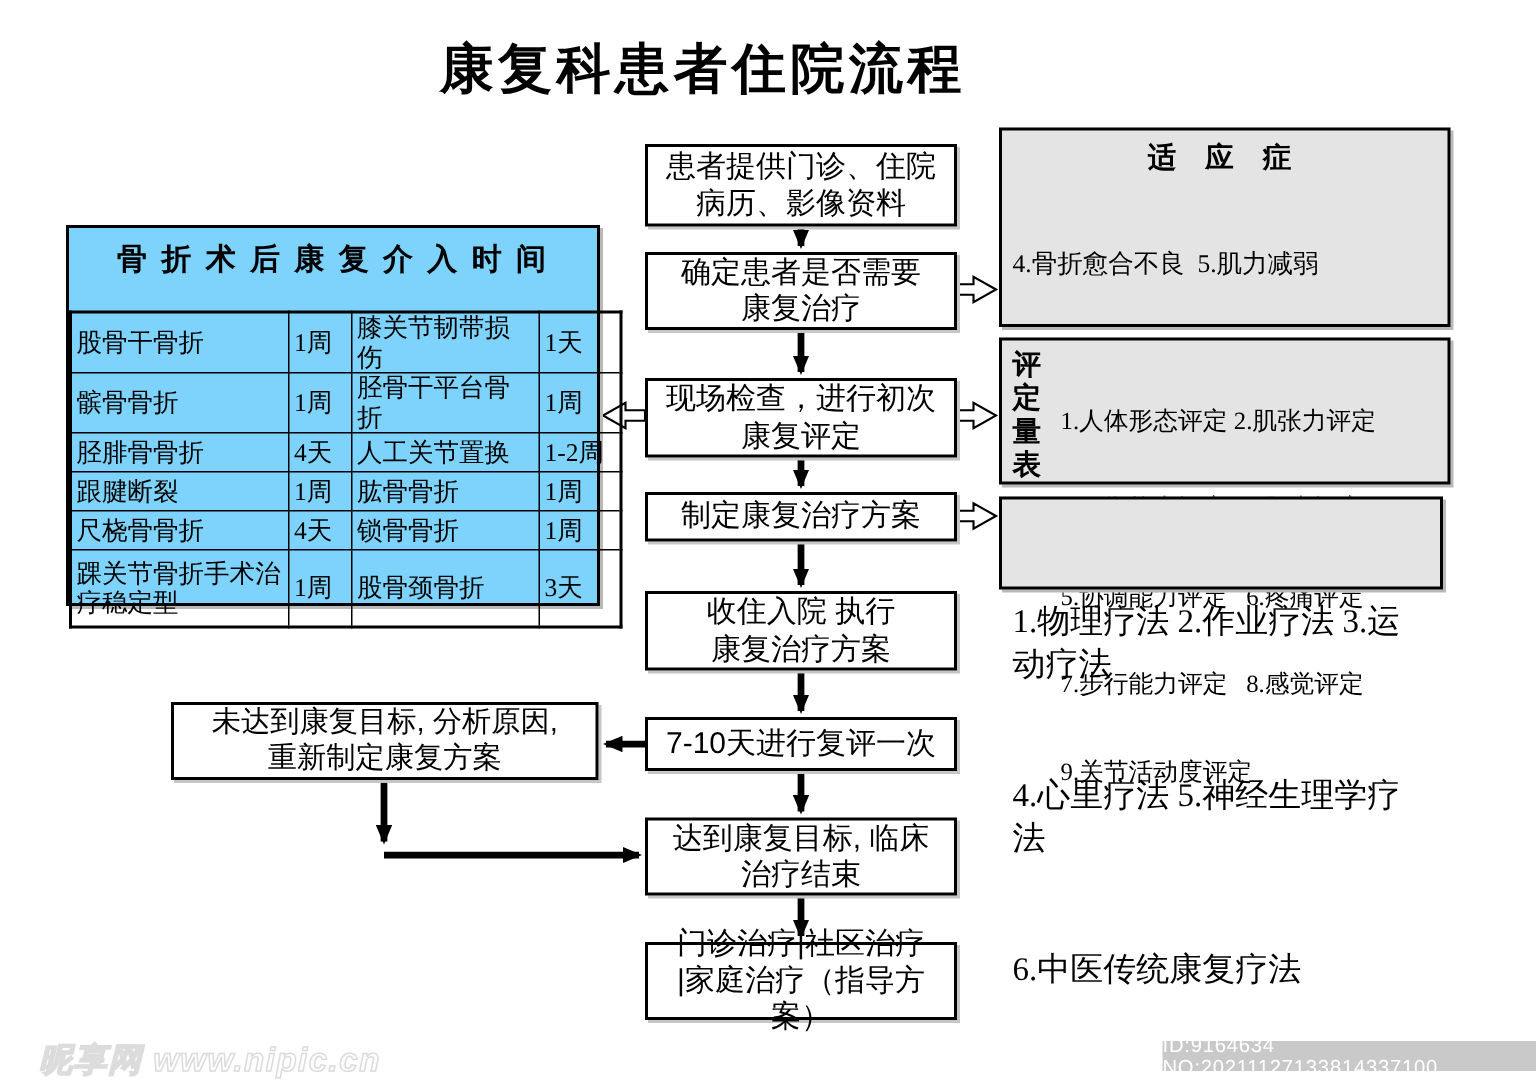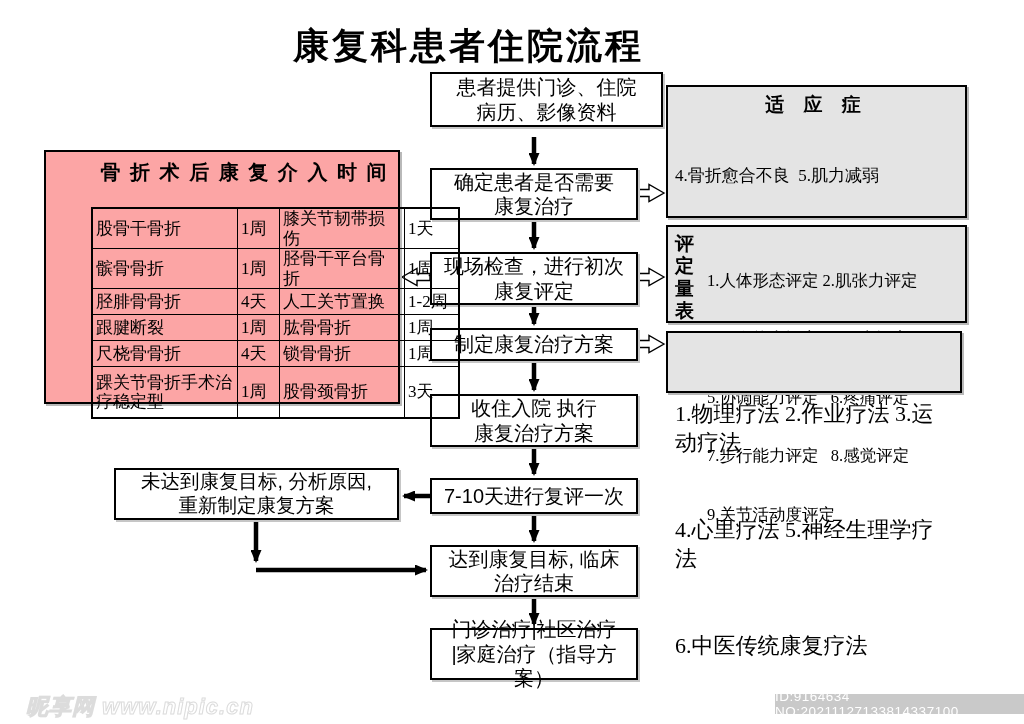--- a/index.html
+++ b/index.html
@@ -39,23 +39,22 @@
     width:26px;font-weight:bold;font-size:19px;line-height:1.18;
     word-break:break-all;padding:6px 0 0 7px;
     font-family:"Liberation Sans",sans-serif;
   }
   .scales-lines{
     flex:1;font-family:"Liberation Serif",serif;font-size:16.5px;line-height:1.18;
     padding:5px 4px 0 6px;white-space:pre-wrap;
   }
   
   .ftable-panel{
-    background:#fca5a5;border:2px solid #000;box-shadow:2px 2px 0 #b9b9b9;
+    background:#7dd3fc;border:2px solid #000;box-shadow:2px 2px 0 #b9b9b9;
     box-sizing:border-box;
-    padding-left:45px;
   }
   .ftable-title{
     text-align:center;font-weight:bold;font-size:20px;letter-spacing:2px;
     padding:7px 0 5px 0;color:#000;
   }
   table.ftable{
     border-collapse:collapse;margin:16px auto;width:348px;table-layout:fixed;
     font-family:"Liberation Serif",serif;font-size:17px;color:#000;
   }
   table.ftable td{
@@ -101,21 +100,21 @@
   <g fill="#ffffff" stroke="#000" stroke-width="1.4">
     <polygon points="402,277 417,268.5 417,273.5 430,273.5 430,280.5 417,280.5 417,285.5"></polygon>
     <polygon points="664,193 649,184.5 649,189.5 637,189.5 637,196.5 649,196.5 649,201.5"></polygon>
     <polygon points="664,277 649,268.5 649,273.5 637,273.5 637,280.5 649,280.5 649,285.5"></polygon>
     <polygon points="664,344 649,335.5 649,340.5 637,340.5 637,347.5 649,347.5 649,352.5"></polygon>
   </g>
 </svg>
 
 <div class="abs page-title">康复科患者住院流程</div>
 
-<div class="abs fbox" style="left:430px;top:72px;width:233px;height:55px">
+<div class="abs fbox" style="left:430px;top:96px;width:208px;height:55px">
   <div>患者提供门诊、住院</div>
   <div>病历、影像资料</div>
 </div>
 <div class="abs fbox" style="left:430px;top:168px;width:208px;height:52px">
   <div>确定患者是否需要</div>
   <div>康复治疗</div>
 </div>
 <div class="abs fbox" style="left:430px;top:252px;width:208px;height:53px">
   <div>现场检查，进行初次</div>
   <div>康复评定</div>

